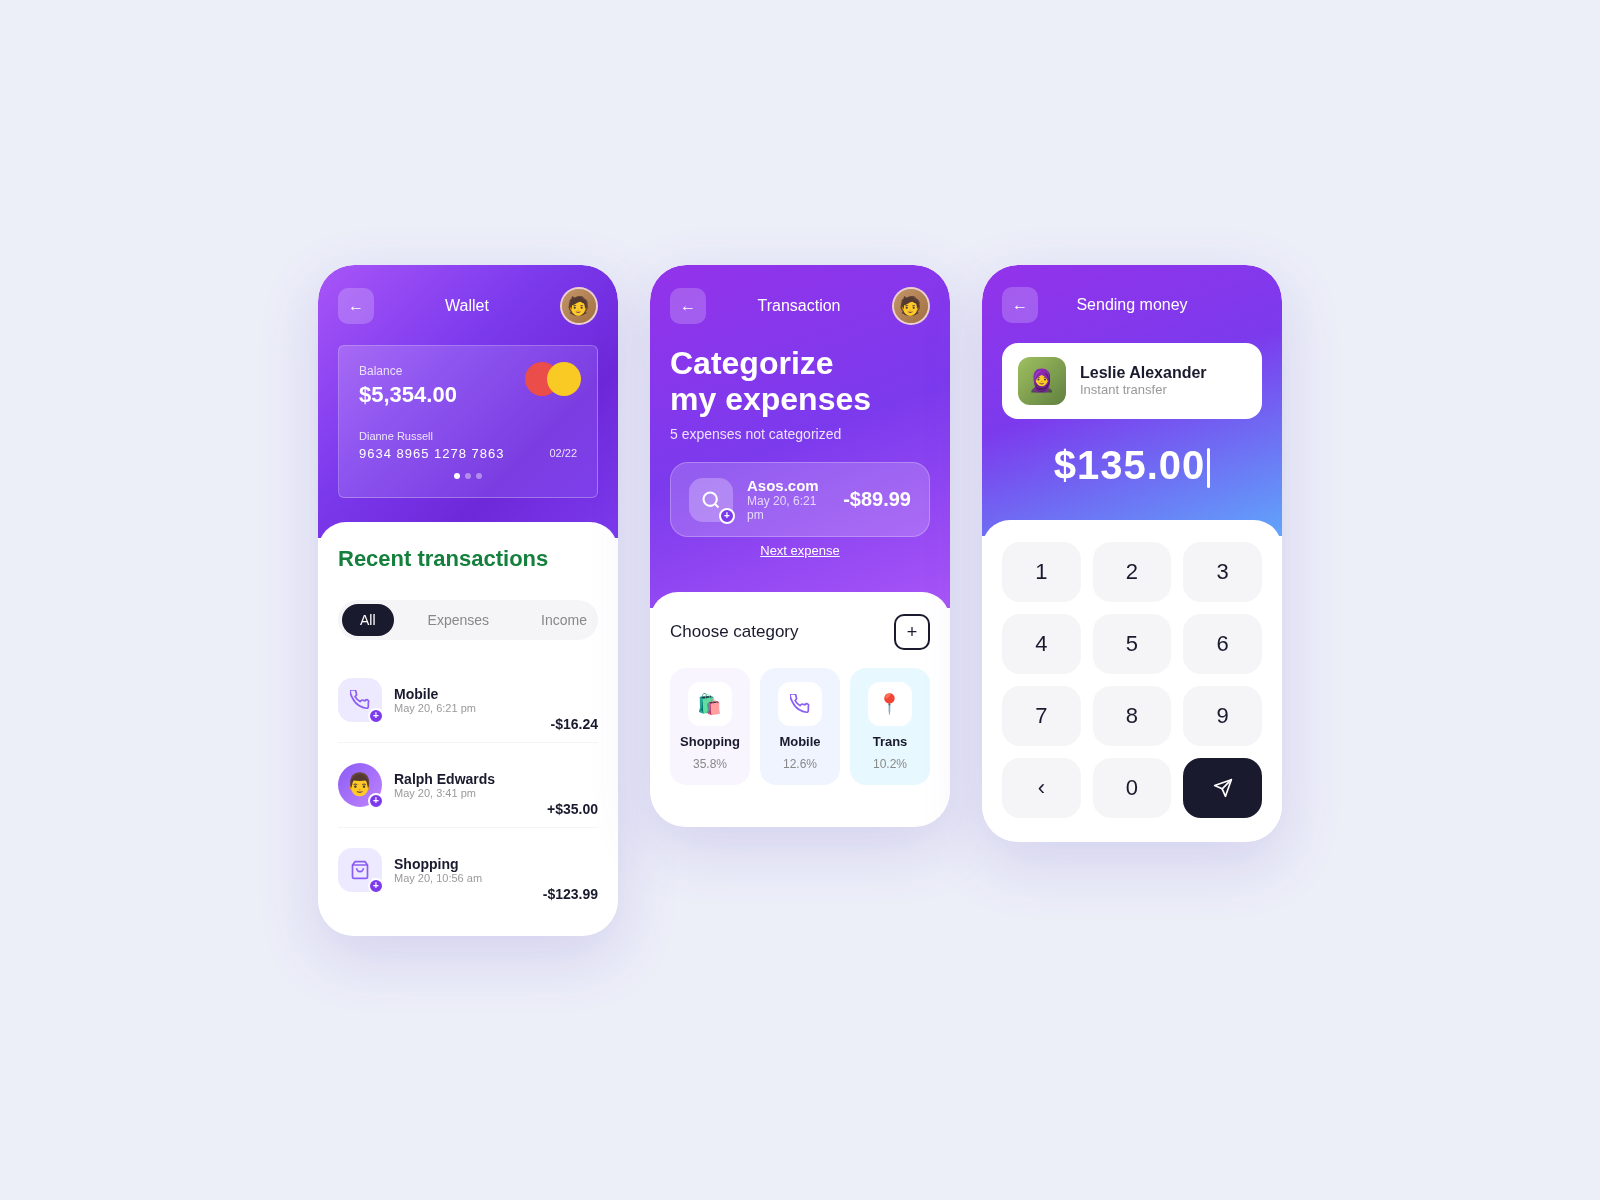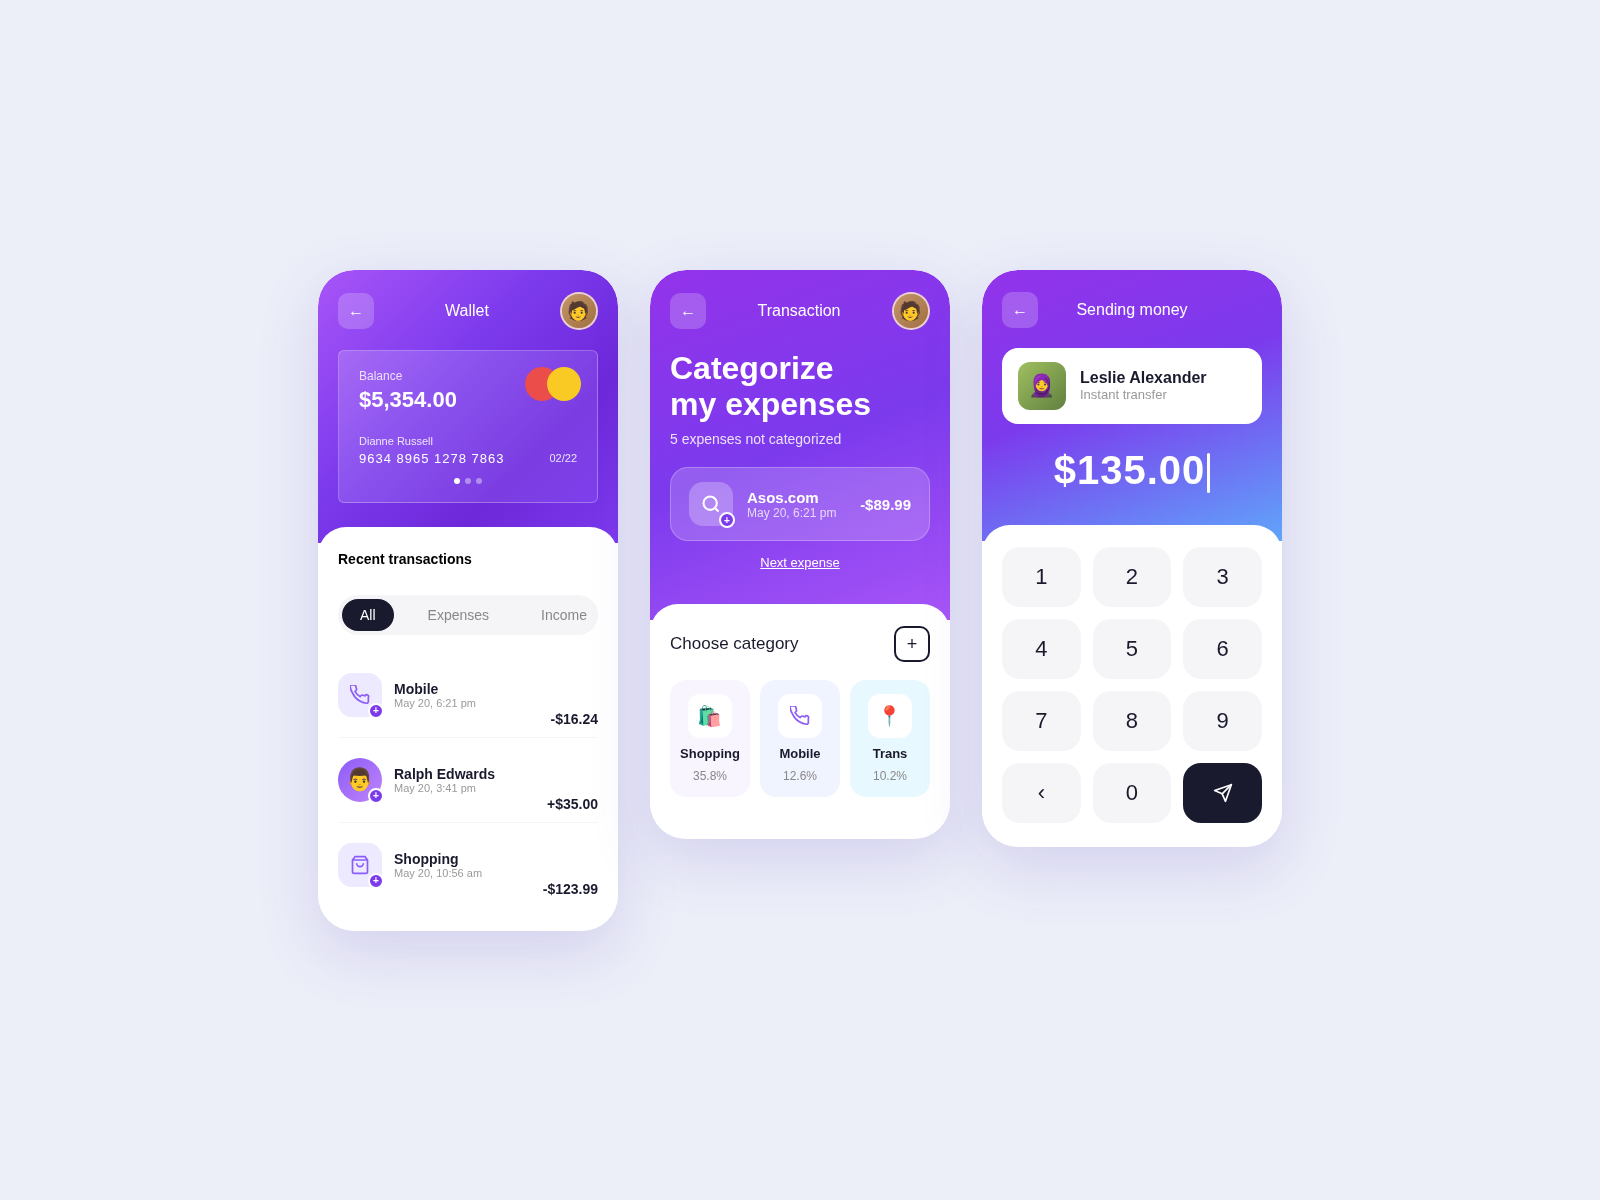--- a/index.html
+++ b/index.html
@@ -128,23 +128,23 @@
     }
     .card-dot.active { background: white; }
 
     .phone1 .phone-body {
       background: white;
       padding: 24px 20px;
       border-radius: 28px 28px 36px 36px;
       margin-top: -16px;
     }
     .section-title {
-      font-size: 14px;
+      font-size: 22px;
       font-weight: 700;
-      color: #000000;
+      color: #15803d;
       margin-bottom: 28px;
     }
     .filter-tabs {
       display: flex;
       gap: 16px;
       margin-bottom: 18px;
       background: #f5f5f8;
       border-radius: 24px;
       padding: 4px;
     }
@@ -258,30 +258,30 @@
       color: white;
       font-size: 15px;
       font-weight: 600;
     }
     .expense-date {
       color: rgba(255,255,255,0.75);
       font-size: 12px;
     }
     .expense-amount {
       color: white;
-      font-size: 15px;
+      font-size: 20px;
       font-weight: 700;
     }
     .next-expense-link {
       display: block;
       text-align: center;
       color: white;
       font-size: 13px;
       text-decoration: underline;
-      margin-top: 14px;
+      margin-top: 6px;
       cursor: pointer;
     }
 
     .phone2 .phone-body {
       background: white;
       padding: 22px 20px 20px;
       border-radius: 28px 28px 36px 36px;
       margin-top: -16px;
     }
     .choose-category-header {

